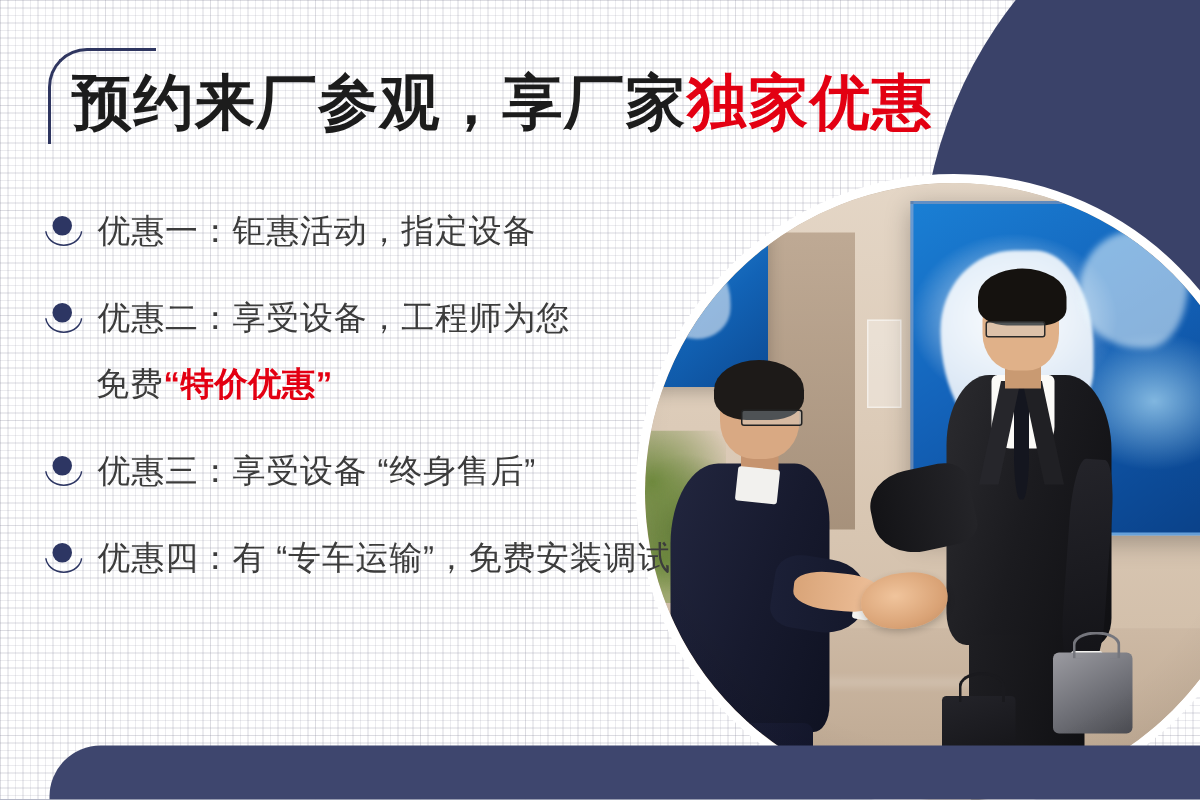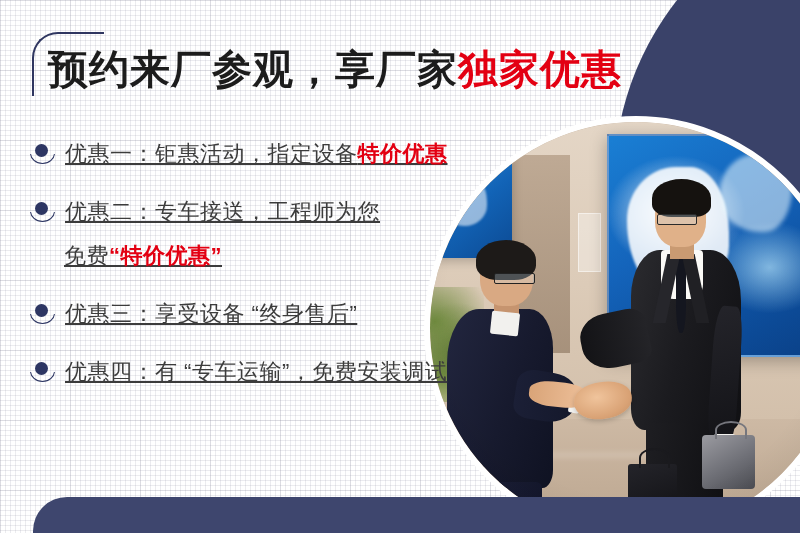--- a/index.html
+++ b/index.html
@@ -113,21 +113,20 @@
     margin-bottom: 14px;
   }
   .benefit-line {
     display: flex;
     align-items: center;
     min-height: 44px;
     font-size: 22px;
     color: #3c3c3c;
     letter-spacing: 0.5px;
     white-space: nowrap;
-    text-decoration: underline;
   }
   .benefit-line.indented { padding-left: 34px; }
 
   .bullet-mark {
     position: relative;
     flex: 0 0 auto;
     width: 26px;
     height: 26px;
     margin-right: 9px;
   }
@@ -586,31 +585,30 @@
 
   <div class="benefits">
 
     <div class="benefit-row">
       <div class="benefit-line">
         <span class="bullet-mark">
           <span class="dot"></span>
             <span class="cradle-arc"></span>
         </span>
         <span class="txt-plain">优惠一：钜惠活动，指定设备</span>
-        <span class="txt-red">特价优惠</span>
       </div>
     </div>
 
     <div class="benefit-row">
       <div class="benefit-line">
         <span class="bullet-mark">
           <span class="dot"></span>
             <span class="cradle-arc"></span>
         </span>
-        <span class="txt-plain">优惠二：专车接送，工程师为您</span>
+        <span class="txt-plain">优惠二：享受设备，工程师为您</span>
       </div>
       <div class="benefit-line indented">
         <span class="txt-plain">免费 </span>
         <span class="txt-red">“特价优惠”</span>
       </div>
     </div>
 
     <div class="benefit-row">
       <div class="benefit-line">
         <span class="bullet-mark">

